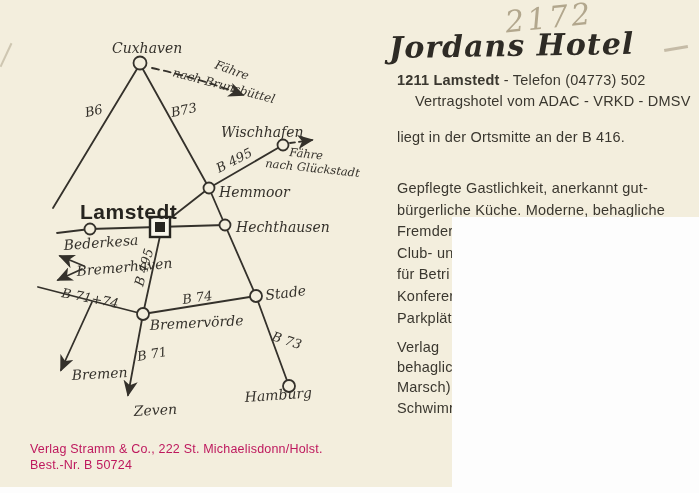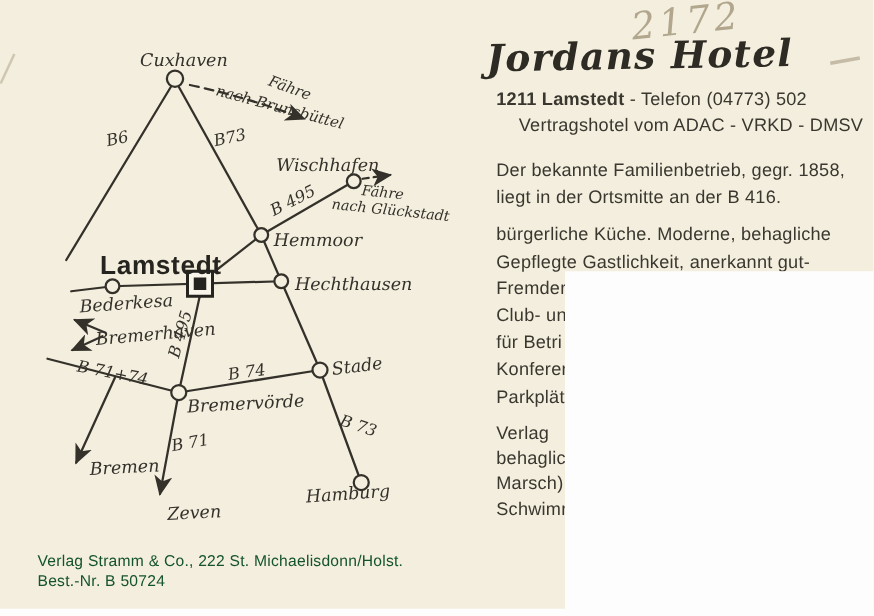--- a/index.html
+++ b/index.html
@@ -31,21 +31,21 @@
          font-style:italic;font-weight:700;font-size:30px;letter-spacing:1px;
          color:#2e2b25;transform:rotate(-1deg);white-space:nowrap;}
   .addr{position:absolute;left:0;top:72px;font-size:14.5px;white-space:nowrap;letter-spacing:.2px;}
   .addr .b{font-weight:bold;}
   .memb{position:absolute;left:0;top:93px;font-size:14.5px;white-space:nowrap;letter-spacing:.2px;margin-left:18px;}
   .para{position:absolute;left:0;font-size:14.5px;letter-spacing:.2px;white-space:nowrap;}
   .p1{top:127px;line-height:21px;}
   .p2{top:178px;line-height:21.6px;}
   .p3{top:337px;line-height:20.2px;}
   
-  .footer{position:absolute;left:30px;top:441px;font-size:12.5px;color:#14532d;
+  .footer{position:absolute;left:30px;top:441px;font-size:12.5px;color:#be185d;
           line-height:16px;letter-spacing:.2px;}
   
   .white-cover{position:absolute;left:452px;top:217px;width:247px;height:276px;
                background:#fdfdfd;z-index:5;}
   .white-strip{position:absolute;left:0;top:487px;width:699px;height:6px;
                background:#fdfdfd;z-index:5;}
 </style>
 </head>
 <body>
 
@@ -126,27 +126,26 @@
   <div class="pencil-dash"></div>
 
   <div class="rcol">
     <div class="title">Jordans Hotel</div>
     <div class="addr">
       <span class="b">1211 Lamstedt</span><span> - Telefon (04773) 502</span>
     </div>
     <div class="memb">Vertragshotel vom ADAC - VRKD - DMSV</div>
 
     <div class="para p1">
-      <div>Der bekannte Familienbetrieb, gegr. 1858,</div>
       <div>liegt in der Ortsmitte an der B 416.</div>
     </div>
 
     <div class="para p2">
+      <div>Gepflegte Gastlichkeit, anerkannt gut-</div>
       <div>bürgerliche Küche. Moderne, behagliche</div>
-      <div>Gepflegte Gastlichkeit, anerkannt gut-</div>
       <div>Fremder</div>
       <div>Club- un</div>
       <div>für Betri</div>
       <div>Konferer</div>
       <div>Parkplät</div>
     </div>
 
     <div class="para p3">
       <div>Verlag</div>
       <div>behagliche</div>

